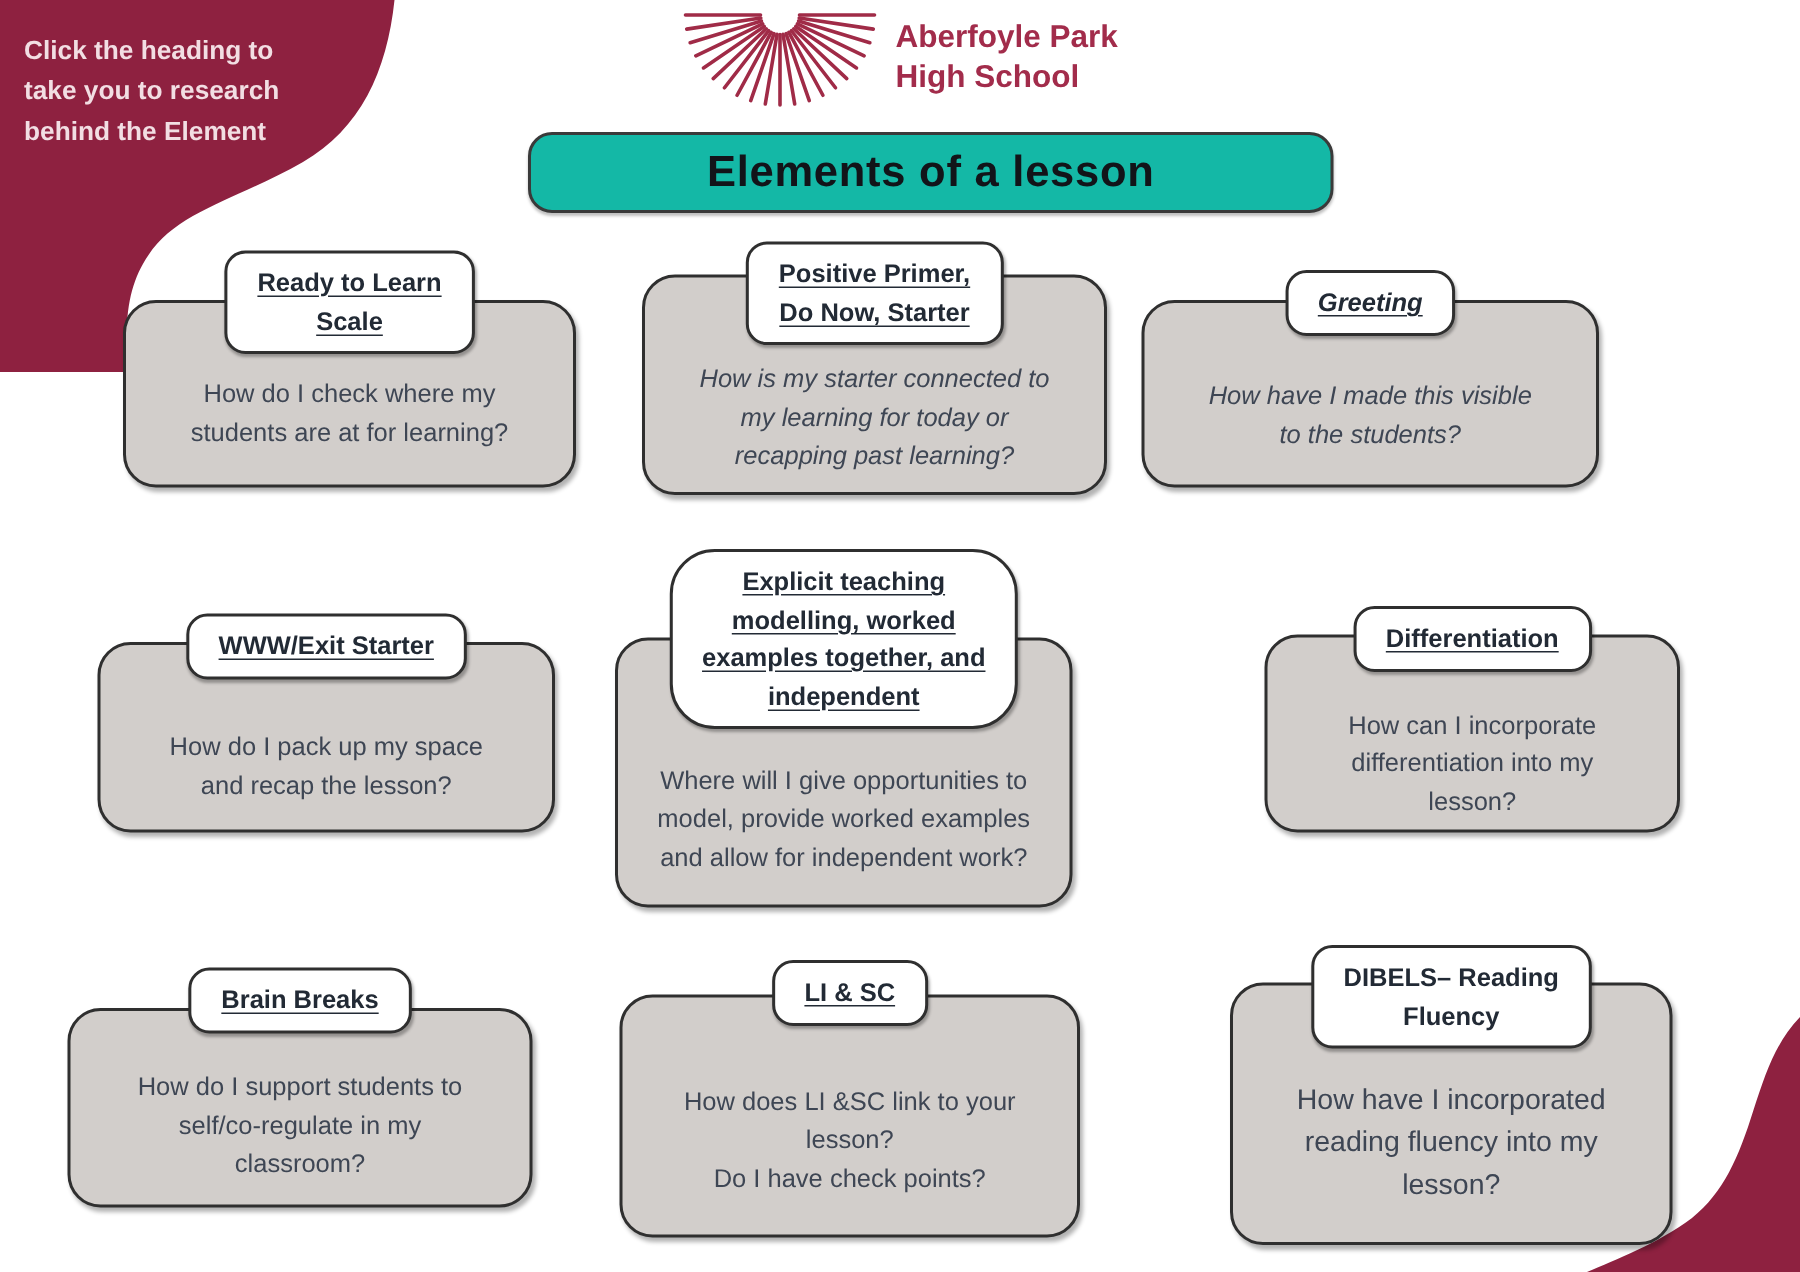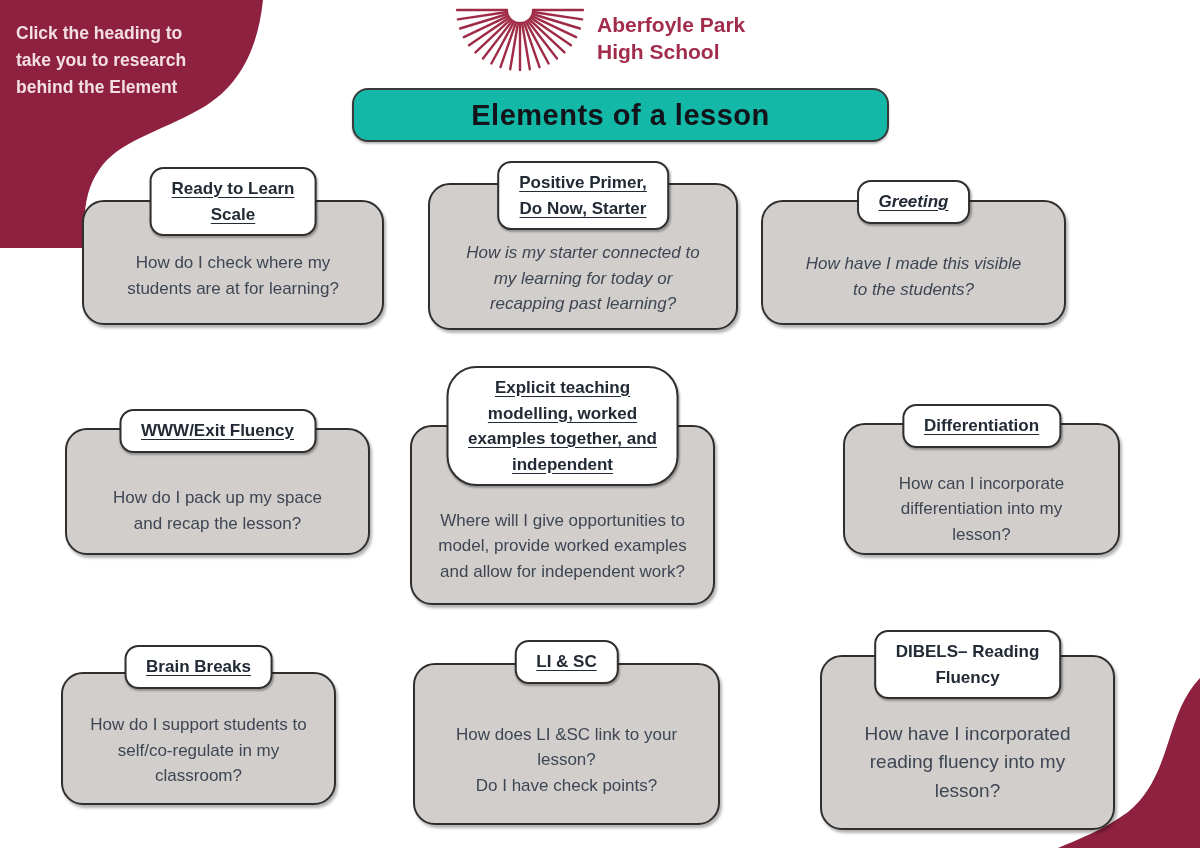--- a/index.html
+++ b/index.html
@@ -49,21 +49,21 @@
   .card .bd {
     text-align:center; white-space:pre-line;
     font-size:17px; color:#3e4654; line-height:1.5;
   }
   #card1{left:82px;  top:200px; width:302px; height:125px;} #card1 .hd{top:-35px;} #card1 .bd{padding-top:26px;}
   #card2{left:428px; top:183px; width:310px; height:147px;} #card2 .hd{top:-24px;} #card2 .bd{padding-top:44px;font-style:italic;}
   #card3{left:761px; top:200px; width:305px; height:125px;font-style:italic;} #card3 .hd{top:-22px;} #card3 .bd{padding-top:28px;}
   #card4{left:65px;  top:428px; width:305px; height:127px;} #card4 .hd{top:-21px;} #card4 .bd{padding-top:38px;}
   #card5{left:410px; top:425px; width:305px; height:180px;} #card5 .hd{top:-61px;border-radius:30px;} #card5 .bd{padding-top:62px;}
   #card6{left:843px; top:423px; width:277px; height:132px;} #card6 .hd{top:-21px;} #card6 .bd{padding-top:40px;}
-  #card7{left:45px;  top:672px; width:275px; height:133px;margin-left:16px;} #card7 .hd{top:-29px;} #card7 .bd{padding-top:24px;}
+  #card7{left:45px;  top:672px; width:310px; height:133px;} #card7 .hd{top:-29px;} #card7 .bd{padding-top:24px;}
   #card8{left:413px; top:663px; width:307px; height:162px;} #card8 .hd{top:-25px;} #card8 .bd{padding-top:32px;}
   #card9{left:820px; top:655px; width:295px; height:175px;} #card9 .hd{top:-27px;} #card9 .bd{padding-top:40px; font-size:19px;text-align:center;}
 </style>
 </head>
 <body>
 
 <div class="canvas">
 
   <svg id="blob-tl" class="blob" width="270" height="248" viewBox="0 0 270 248" aria-hidden="true">
     <path d="M0,0 H263 C258,48 240,86 202,108 C158,133 118,141 99,170 C86,189 82,212 86,248 L0,248 Z" fill="#8e2140"></path>
@@ -125,21 +125,21 @@
 recapping past learning?</div>
   </div>
 
   <div class="card" id="card3">
     <div class="hd">Greeting</div>
     <div class="bd">How have I made this visible
 to the students?</div>
   </div>
 
   <div class="card" id="card4">
-    <div class="hd">WWW/Exit Fluency</div>
+    <div class="hd">WWW/Exit Starter</div>
     <div class="bd">How do I pack up my space
 and recap the lesson?</div>
   </div>
 
   <div class="card" id="card5">
     <div class="hd">Explicit teaching
 modelling, worked
 examples together, and
 independent</div>
     <div class="bd">Where will I give opportunities to

